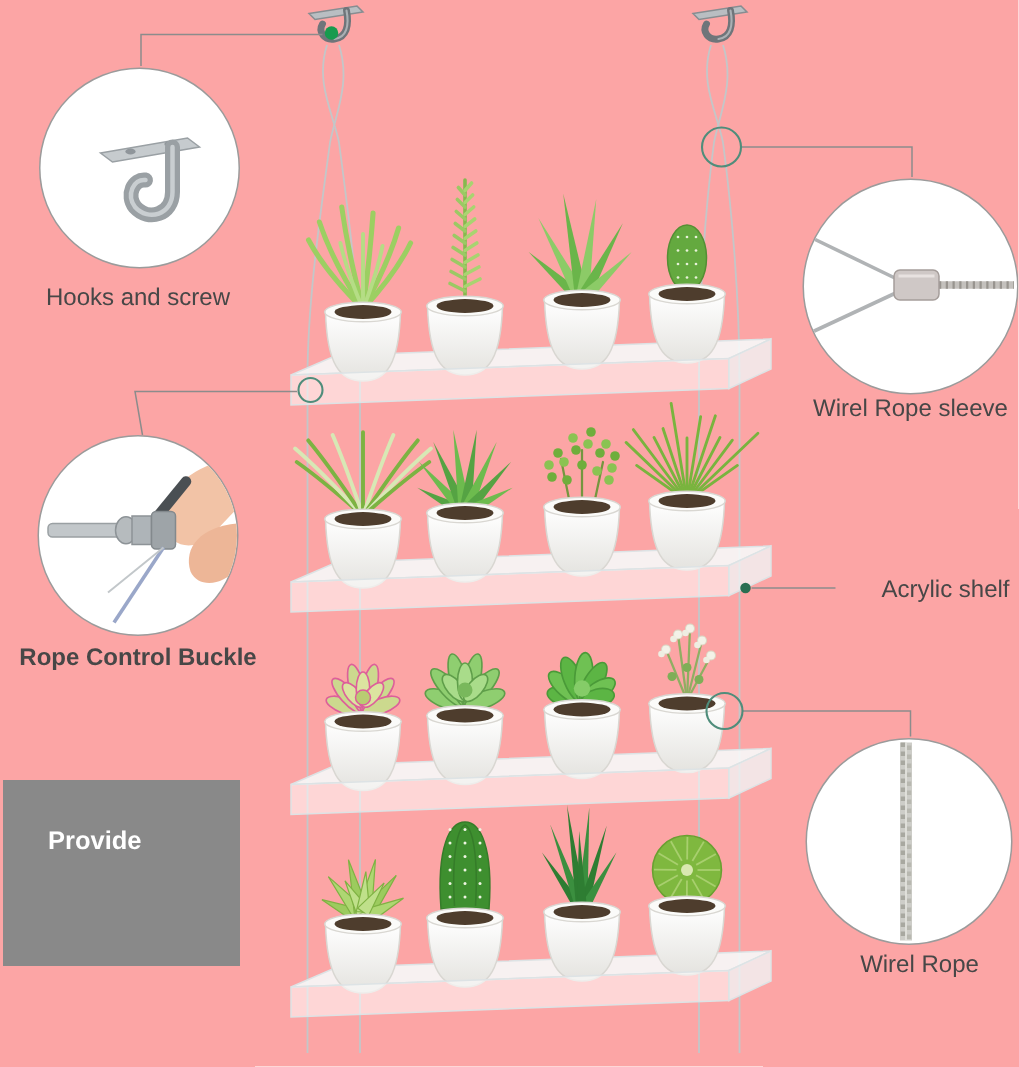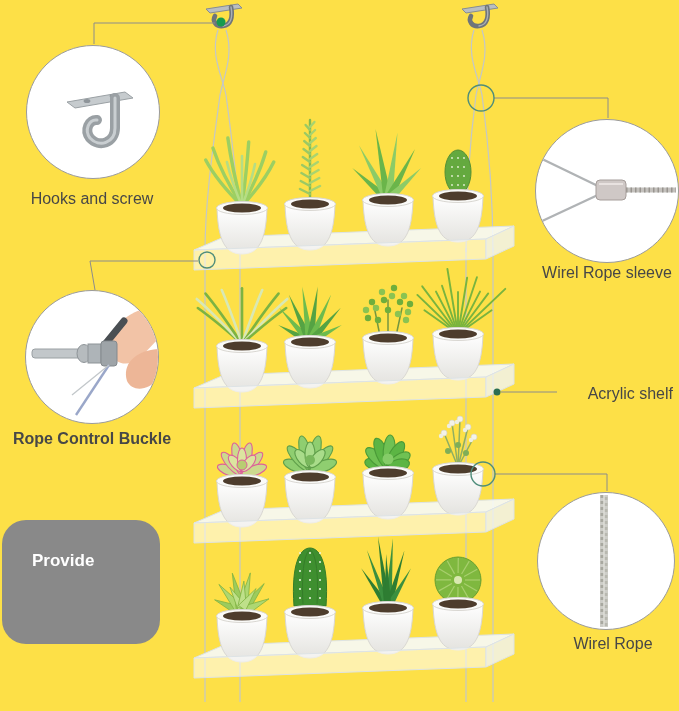--- a/index.html
+++ b/index.html
@@ -1,36 +1,36 @@
 <!DOCTYPE html>
 <html><head>
 <meta charset="utf-8">
 <style>
   html,body{margin:0;padding:0;background:#ffffff;}
   .stage{
-    position:relative;width:679px;height:711px;background:#fde047;overflow:hidden;
+    position:relative;width:679px;height:711px;background:#fca5a5;overflow:hidden;
     font-family:"Liberation Sans",sans-serif;
   }
   svg{display:block;}
   .layer{position:absolute;left:0;top:0;}
   .callout-circle{
     position:absolute;border-radius:50%;background:#fff;
     border:1px solid var(--circle-border,#9b9b9b);
     display:flex;align-items:center;justify-content:center;overflow:hidden;
   }
   .callout-label{
     position:absolute;color:var(--label-color,#474747);
     font-size:16px;line-height:19px;text-align:center;white-space:nowrap;
   }
   .callout-label.left-align{text-align:right;}
   .graybox{
     position:absolute;left:2px;top:520px;width:158px;height:124px;
     background:var(--box-bg,#898989);color:var(--box-text,#fff);
     box-sizing:border-box;padding:30px 0 0 30px;
-    font-size:17px;line-height:22px;border-radius:24px;
+    font-size:17px;line-height:22px;
   }
   .graybox .bold{font-weight:bold;}
   .connector{pointer-events:none;}
 </style>
 </head>
 <body>
 
 <div class="stage" style="--accent-green: #179b4e; --marker-ring: #4f8d7b; --shelf-dot: #2a6e52; --connector-line: #8c8c8c; --circle-border: #9b9b9b; --label-color: #474747; --box-bg: #898989; --box-text: #ffffff;">
 
   <svg id="product-svg" class="layer" width="679" height="711" viewBox="0 0 679 711">

